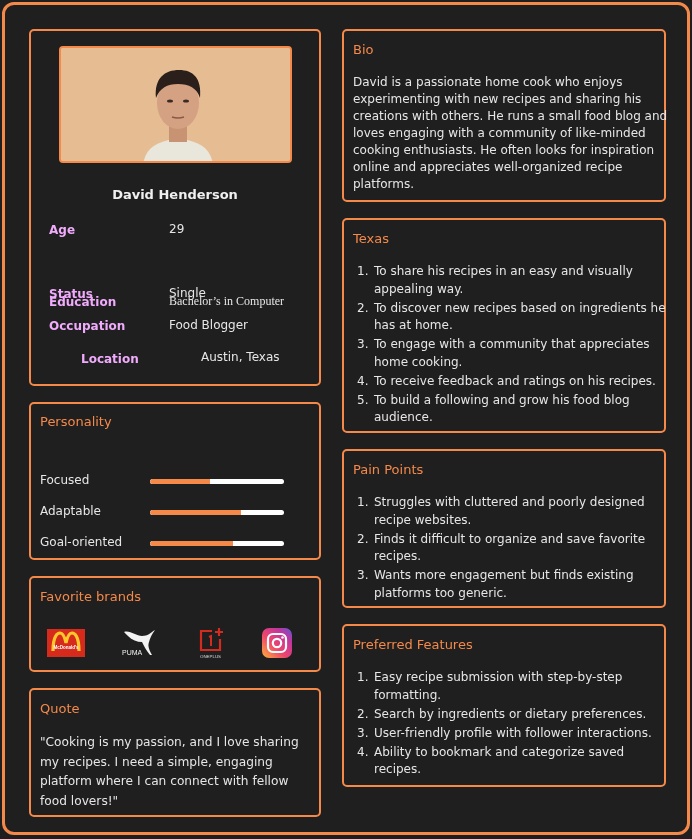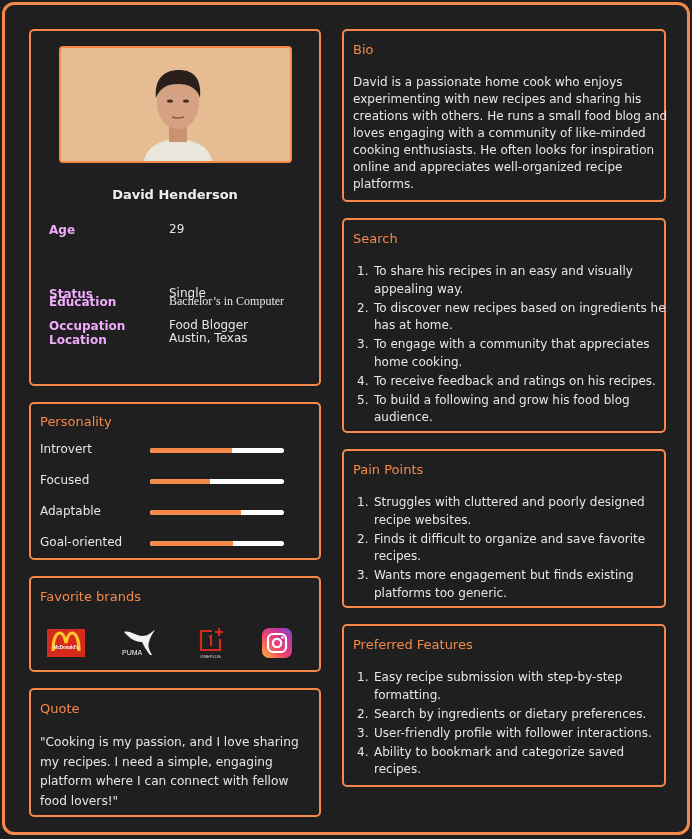--- a/index.html
+++ b/index.html
@@ -91,34 +91,28 @@
       <span class="v" style="top:-1px;font-family:Liberation Serif, serif;">Bachelor’s in Computer</span>
     </div>
     <div class="attr-row" style="top:256px;">
       <span class="k">Status</span>
       <span class="v" style="top:-1px;">Single</span>
     </div>
     <div class="attr-row" style="top:288px;">
       <span class="k">Occupation</span>
       <span class="v" style="top:-1px;">Food Blogger</span>
     </div>
-    <div class="attr-row" style="top:302px;">
+    <div class="attr-row" style="top:321px;margin-left:32px;">
       <span class="k">Location</span>
       <span class="v" style="top:-2px;">Austin, Texas</span>
     </div>
   </div>
 
   <div class="card" id="personality">
     <h3>Personality</h3>
-    <div class="trait" style="top:38px;">
-      <span class="lbl">Introvert</span>
-      <div class="bar">
-          <div class="fill" style="width:61%"></div>
-        </div>
-    </div>
     <div class="trait" style="top:69px;">
       <span class="lbl">Focused</span>
       <div class="bar">
           <div class="fill" style="width:45%"></div>
         </div>
     </div>
     <div class="trait" style="top:100px;">
       <span class="lbl">Adaptable</span>
       <div class="bar">
           <div class="fill" style="width:68%"></div>
@@ -177,21 +171,21 @@
     <h3>Quote</h3>
     <p class="txt">"Cooking is my passion, and I love sharing my recipes. I need a simple, engaging platform where I can connect with fellow food lovers!"</p>
   </div>
 
   <div class="card rc" id="bio">
     <h3>Bio</h3>
     <p class="body txt">David is a passionate home cook who enjoys experimenting with new recipes and sharing his creations with others. He runs a small food blog and loves engaging with a community of like-minded cooking enthusiasts. He often looks for inspiration online and appreciates well-organized recipe platforms.</p>
   </div>
 
   <div class="card rc" id="goals">
-    <h3>Search</h3>
+    <h3>Texas</h3>
     <ol class="list body">
       <li><span class="n">1.</span><span>To share his recipes in an easy and visually appealing way.</span></li>
       <li><span class="n">2.</span><span>To discover new recipes based on ingredients he has at home.</span></li>
       <li><span class="n">3.</span><span>To engage with a community that appreciates home cooking.</span></li>
       <li><span class="n">4.</span><span>To receive feedback and ratings on his recipes.</span></li>
       <li><span class="n">5.</span><span>To build a following and grow his food blog audience.</span></li>
     </ol>
   </div>
 
   <div class="card rc" id="pain">

